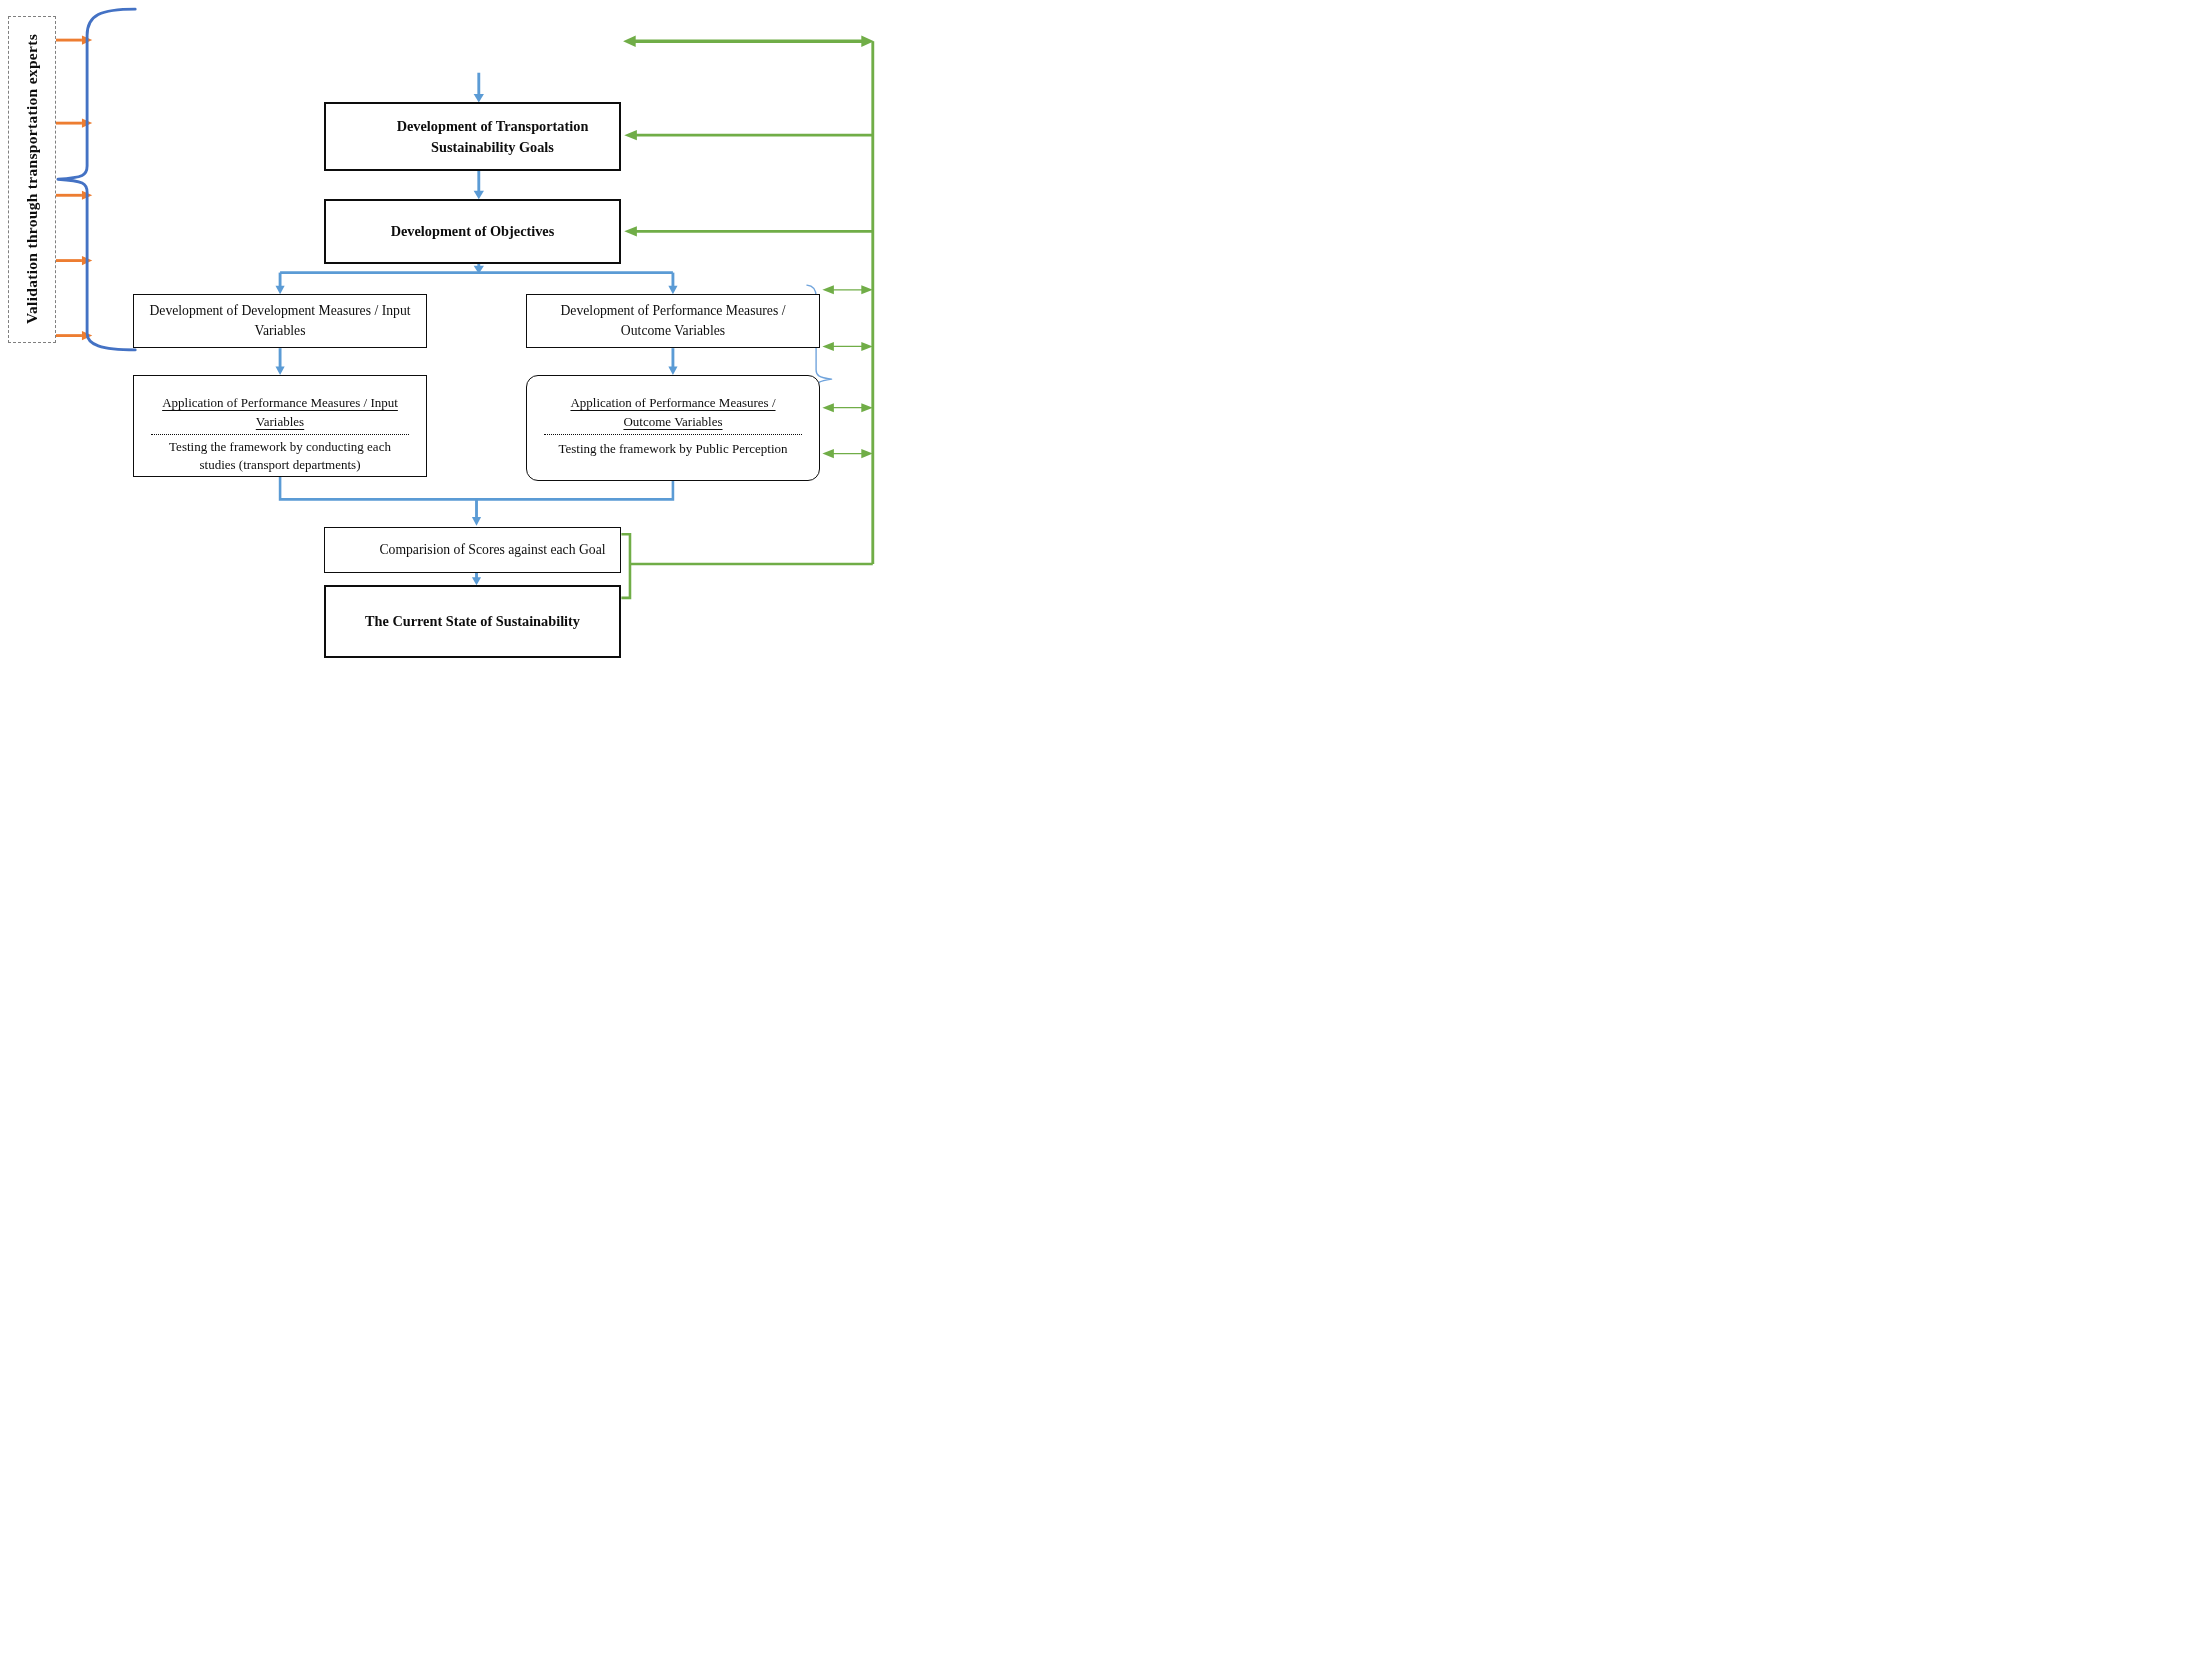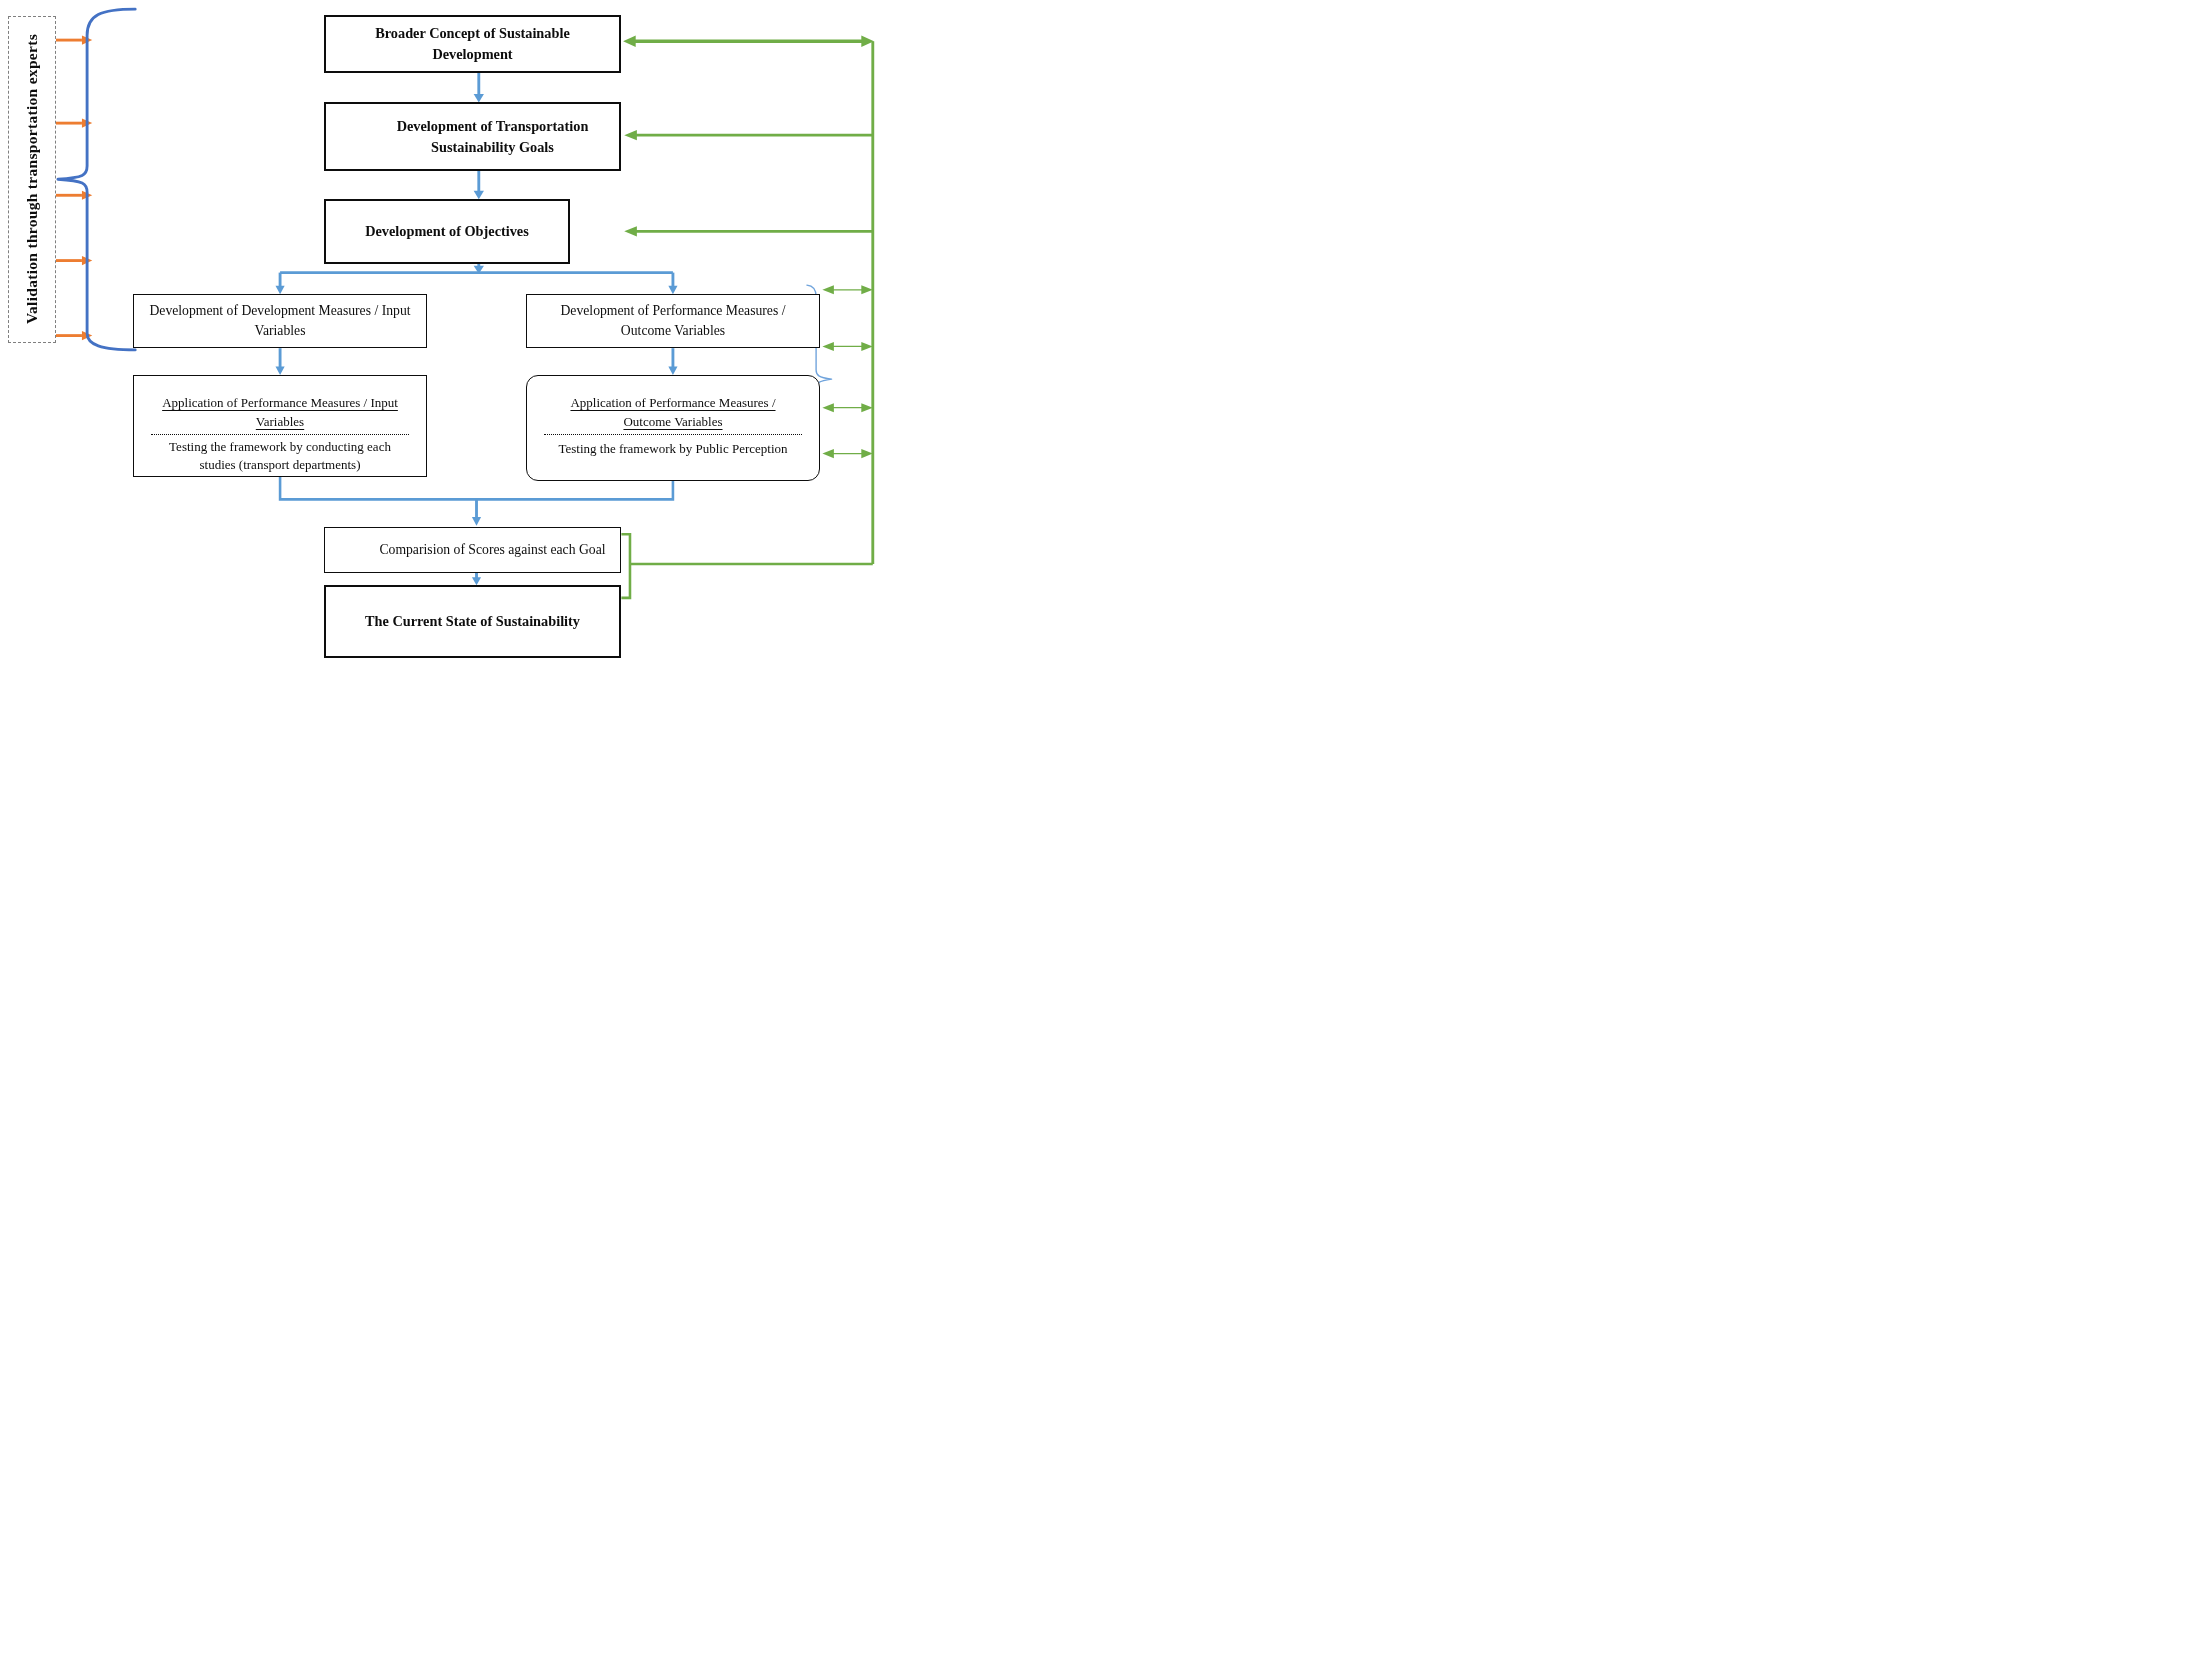--- a/index.html
+++ b/index.html
@@ -181,29 +181,26 @@
       <path class="ln-gr" style="stroke-width:4.5" d="M 1085 933 L 1100 933 L 1100 1044 L 1085 1044 M 1100 985 L 1524 985"></path>
     </g>
 
     <path class="brace-r" d="M 1409 498 C 1420 499 1425 505 1425 518 L 1425 646 C 1425 655 1429 659 1452 662 C 1429 665 1425 669 1425 678 L 1425 810 C 1425 822 1420 827 1409 828"></path>
   </svg>
 
   <div id="left-panel">
     <span class="vtext">Validation through transportation experts</span>
   </div>
 
-  <div class="box thick pad" style="left:324px;top:15px;width:297px;height:58px;">
-    <span>Broader Concept of Sustainable Development</span>
-  </div>
 
   <div class="box thick pad" style="left:324px;top:102px;width:297px;height:69px;padding-left:48px;">
     <span>Development of Transportation Sustainability Goals</span>
   </div>
 
-  <div class="box thick pad" style="left:324px;top:199px;width:246px;height:65px;text-align:center;">
+  <div class="box thick pad" style="left:324px;top:199px;width:297px;height:65px;text-align:center;">
     <span>Development of Objectives</span>
   </div>
 
   <div class="box thin pad" style="left:133px;top:294px;width:294px;height:54px;">
     <span>Development of Development Measures / Input Variables</span>
   </div>
 
   <div class="box thin pad" style="left:526px;top:294px;width:294px;height:54px;">
     <span>Development of Performance Measures / Outcome Variables</span>
   </div>

